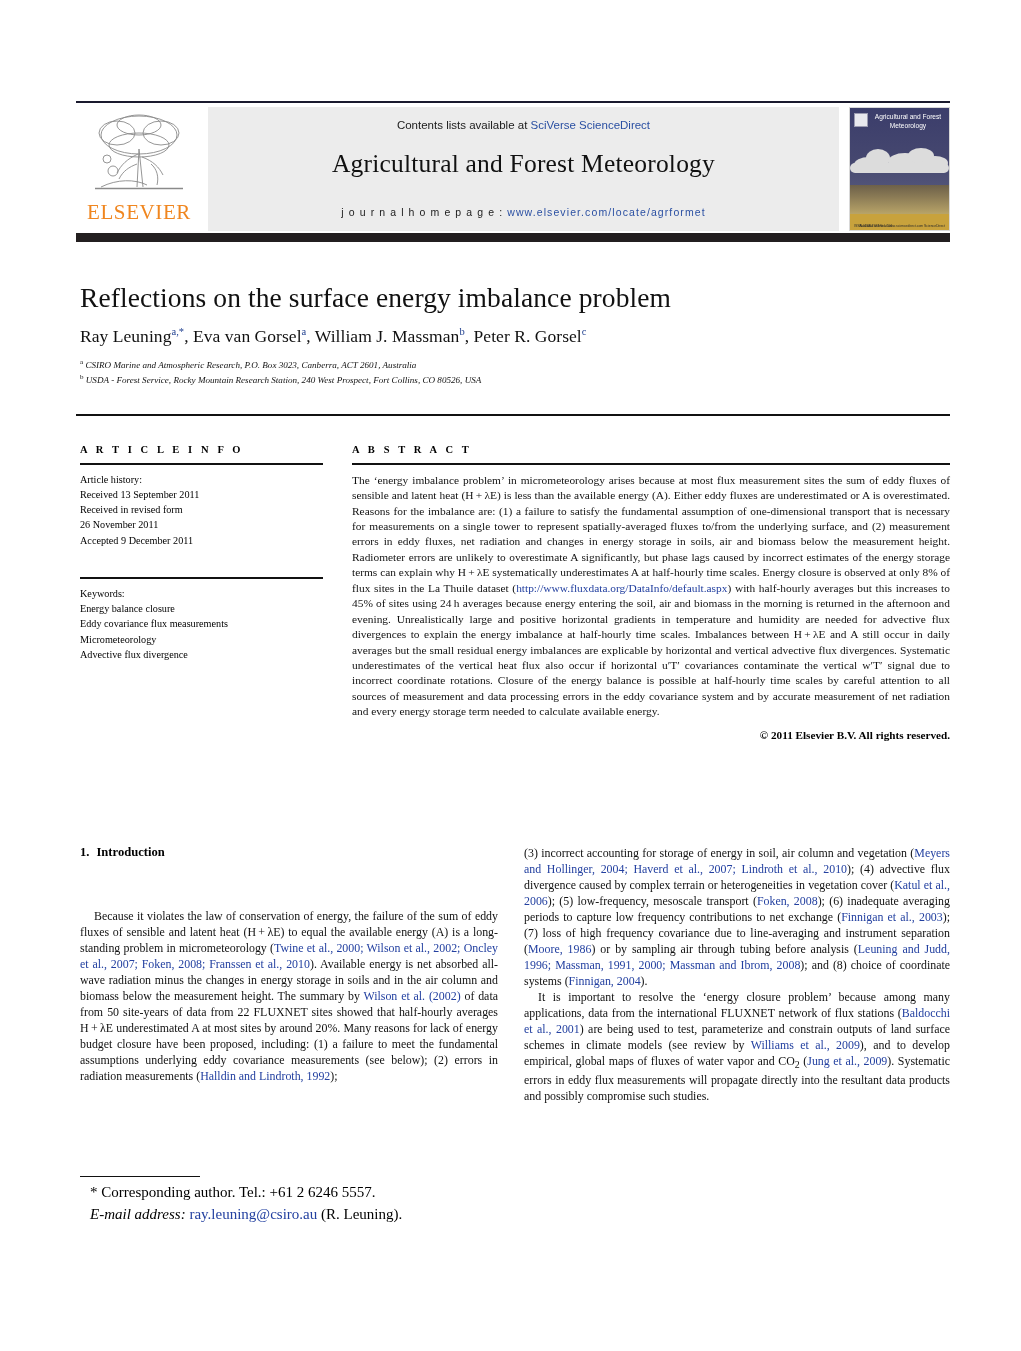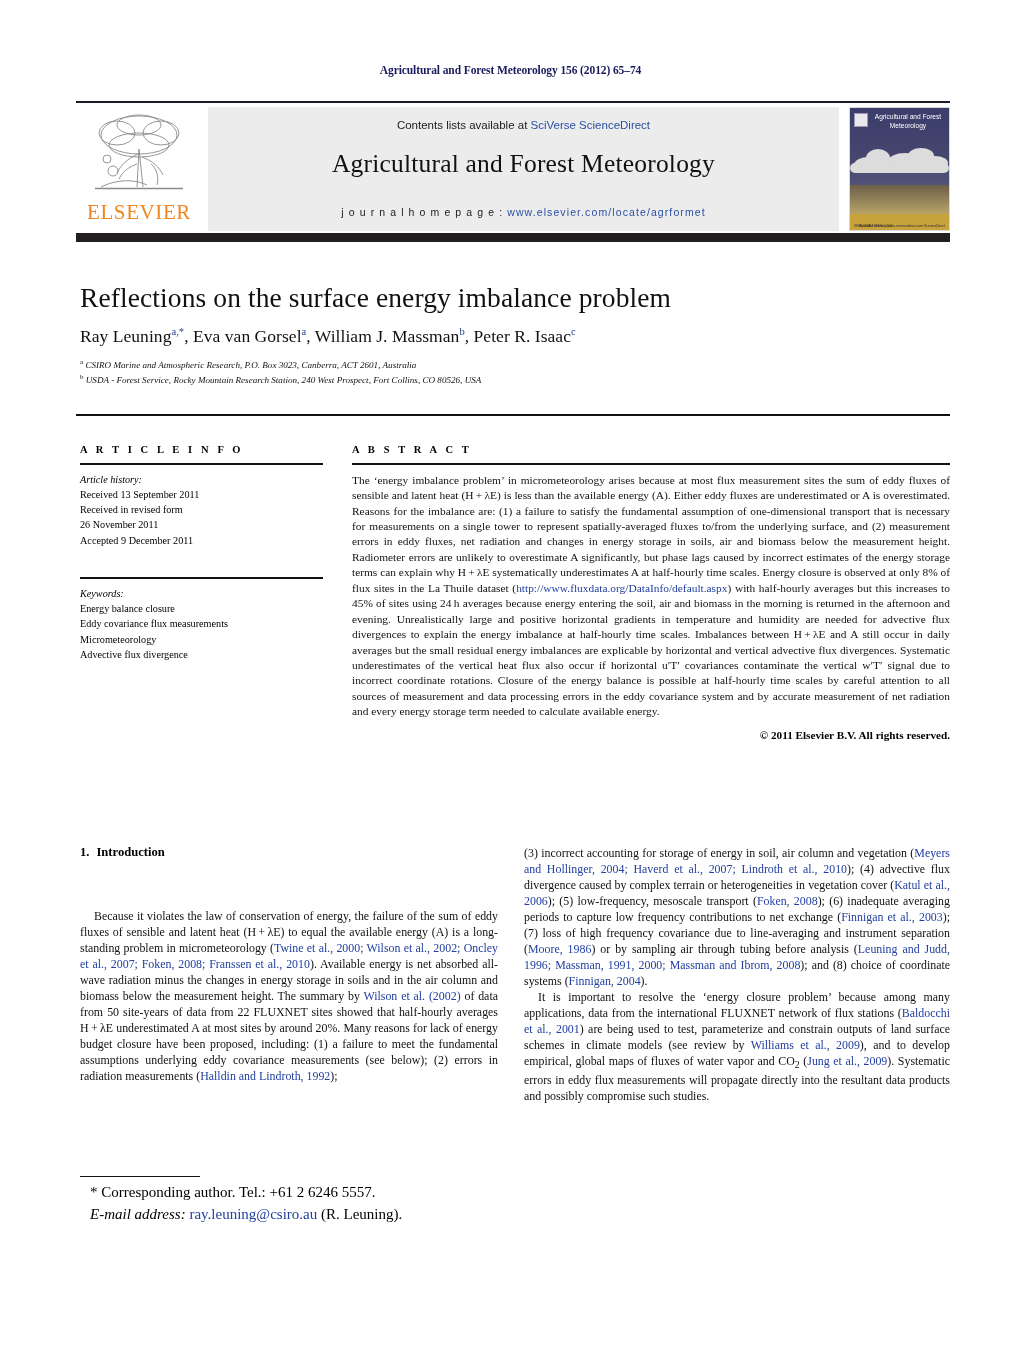--- a/index.html
+++ b/index.html
@@ -226,21 +226,21 @@
     left: 80px; top: 444px;
     width: 243px;
   }
   .info-rule {
     height: 1.6px; background: #111111; margin: 8px 0 7px 0;
   }
   .info-block {
     font-size: 10.2px;
     line-height: 1.5;
   }
-  .info-block .it { font-style: italic; }
+  .info-block .it { }
   .info-gap { height: 21px; }
 
   .abs-col {
     position: absolute;
     left: 352px; top: 444px;
     width: 598px;
   }
   .abs-rule {
     height: 1.6px; background: #111111; margin: 8px 0 8px 0;
   }
@@ -311,21 +311,20 @@
     font-weight: bold;
     line-height: 1.5;
   }
   .issn-line .lnk { color: #2340a0; font-weight: bold; }
 </style>
 </head>
 <body>
 
 <div class="page">
 
-  <div class="running-head">Agricultural and Forest Meteorology 156 (2012) 65–74</div>
 
   <div class="masthead">
     <div class="masthead-inner">
 
       <div class="elsevier-block">
         <svg class="elsevier-tree" viewBox="0 0 104 92">
           <g stroke="#8a8a8a" stroke-width="0.9" fill="none">
             <ellipse cx="52" cy="26" rx="38" ry="19"></ellipse>
             <ellipse cx="30" cy="24" rx="18" ry="12"></ellipse>
             <ellipse cx="74" cy="24" rx="18" ry="12"></ellipse>
@@ -377,21 +376,21 @@
         </div>
       </div>
 
     </div>
   </div>
   <div class="masthead-rule"></div>
 
   <div class="article-title">Reflections on the surface energy imbalance problem</div>
 
   <div class="authors">
-    <span>Ray Leuning</span><sup>a,*</sup>, <span>Eva van Gorsel</span><sup>a</sup>, <span>William J. Massman</span><sup>b</sup>, <span>Peter R. Isaac</span><sup>c</sup>
+    <span>Ray Leuning</span><sup>a,*</sup>, <span>Eva van Gorsel</span><sup>a</sup>, <span>William J. Massman</span><sup>b</sup>, <span>Peter R. Gorsel</span><sup>c</sup>
   </div>
 
   <div class="affiliations">
     <div><sup>a</sup> <span>CSIRO Marine and Atmospheric Research, P.O. Box 3023, Canberra, ACT 2601, Australia</span></div>
     <div><sup>b</sup> <span>USDA - Forest Service, Rocky Mountain Research Station, 240 West Prospect, Fort Collins, CO 80526, USA</span></div>
   </div>
 
   <div class="section-rule"></div>
 
   <div class="info-col">

